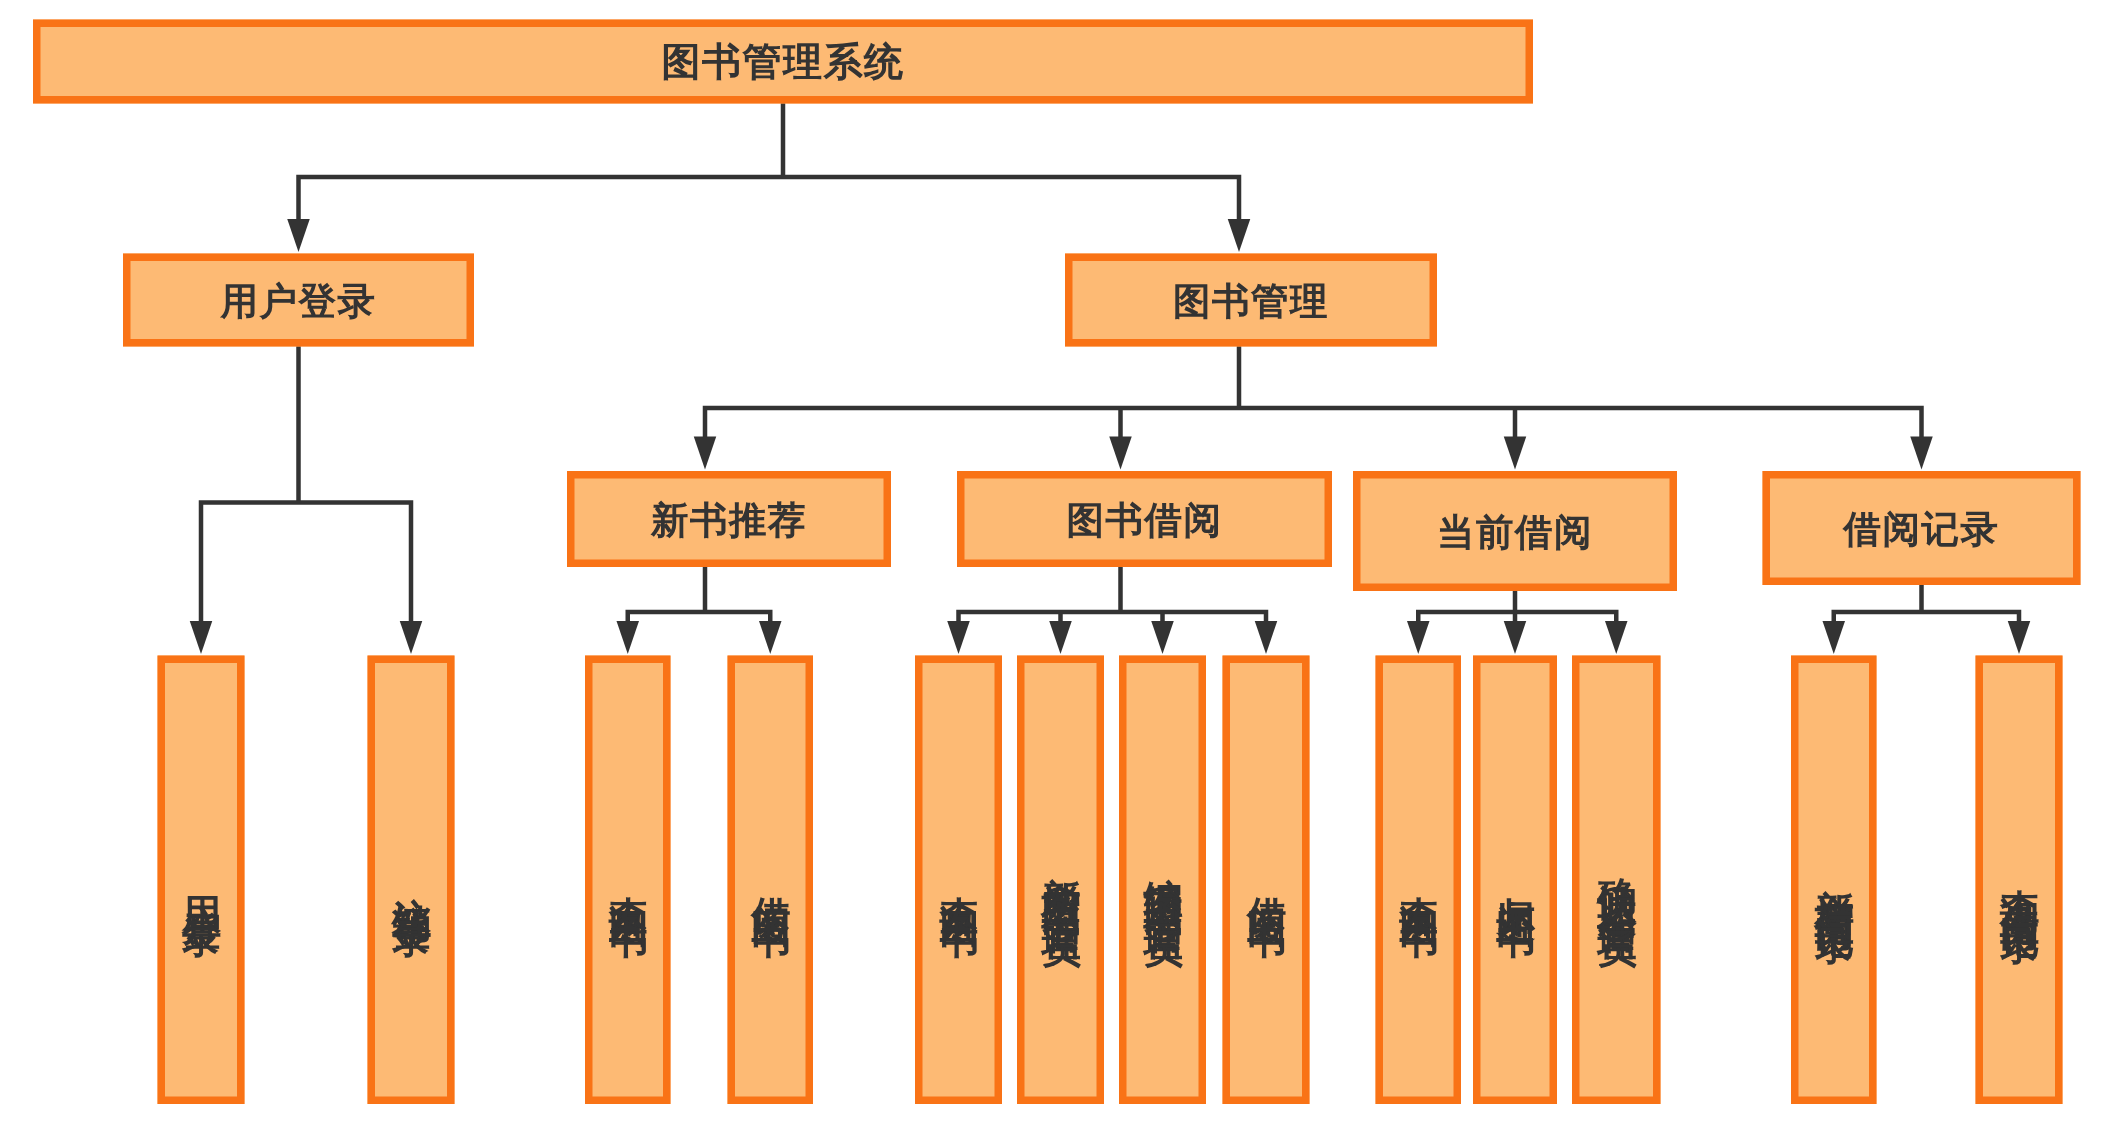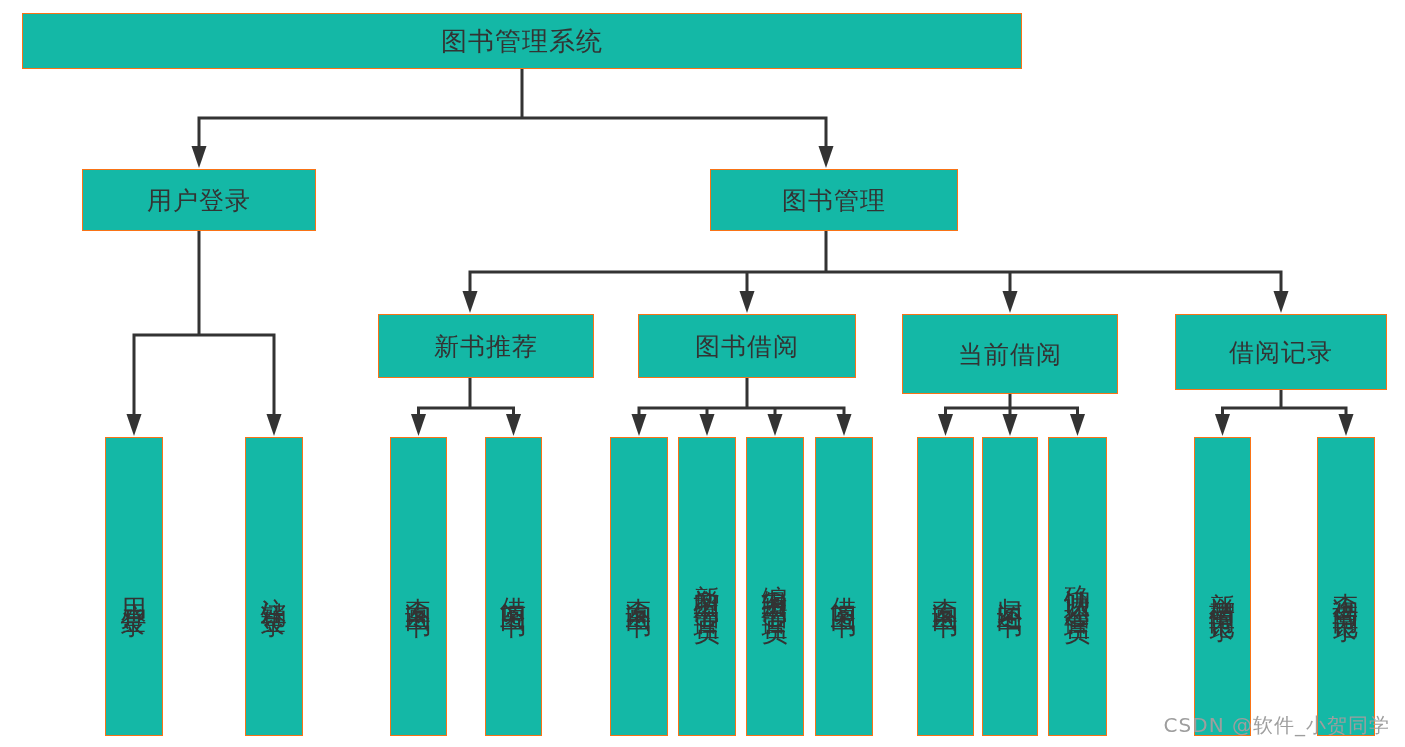--- a/index.html
+++ b/index.html
@@ -18,26 +18,27 @@
   .connectors {
     position: absolute;
     left: 0;
     top: 0;
     width: 1405px;
     height: 747px;
   }
   .box {
     position: absolute;
     box-sizing: border-box;
-    border: 1px solid #f97316;
-    background: #14b8a6;
+    border: 5px solid #f97316;
+    background: #fdba74;
     display: flex;
     align-items: center;
     justify-content: center;
     color: #333333;
+    font-weight: bold;
   }
   .hbox { font-size: 25px; letter-spacing: 1px; }
   .rootbox { font-size: 26px; letter-spacing: 1px; }
   .vbox .vlbl {
     writing-mode: vertical-lr;
     text-orientation: mixed;
     font-size: 26px;
     letter-spacing: 5px;
     line-height: 1;
   }
@@ -96,21 +97,21 @@
   <div class="box hbox" style="left:82px;top:169px;width:234px;height:62px">
     <span>用户登录</span>
   </div>
   <div class="box hbox" style="left:710px;top:169px;width:248px;height:62px">
     <span>图书管理</span>
   </div>
 
   <div class="box hbox" style="left:378px;top:314px;width:216px;height:64px">
     <span>新书推荐</span>
   </div>
-  <div class="box hbox" style="left:638px;top:314px;width:218px;height:64px">
+  <div class="box hbox" style="left:638px;top:314px;width:250px;height:64px">
     <span>图书借阅</span>
   </div>
   <div class="box hbox" style="left:902px;top:314px;width:216px;height:80px">
     <span>当前借阅</span>
   </div>
   <div class="box hbox" style="left:1175px;top:314px;width:212px;height:76px">
     <span>借阅记录</span>
   </div>
 
   <div class="box vbox" style="left:105px;top:437px;width:58px;height:299px">
@@ -150,15 +151,14 @@
     <span class="vlbl">确认归还（管理员）</span>
   </div>
 
   <div class="box vbox" style="left:1194px;top:437px;width:57px;height:299px">
     <span class="vlbl">新增借阅记录</span>
   </div>
   <div class="box vbox" style="left:1317px;top:437px;width:58px;height:299px">
     <span class="vlbl">查询借阅记录</span>
   </div>
 
-  <div class="watermark">CSDN @软件_小贺同学</div>
 
 </div>
 
 </body></html>

